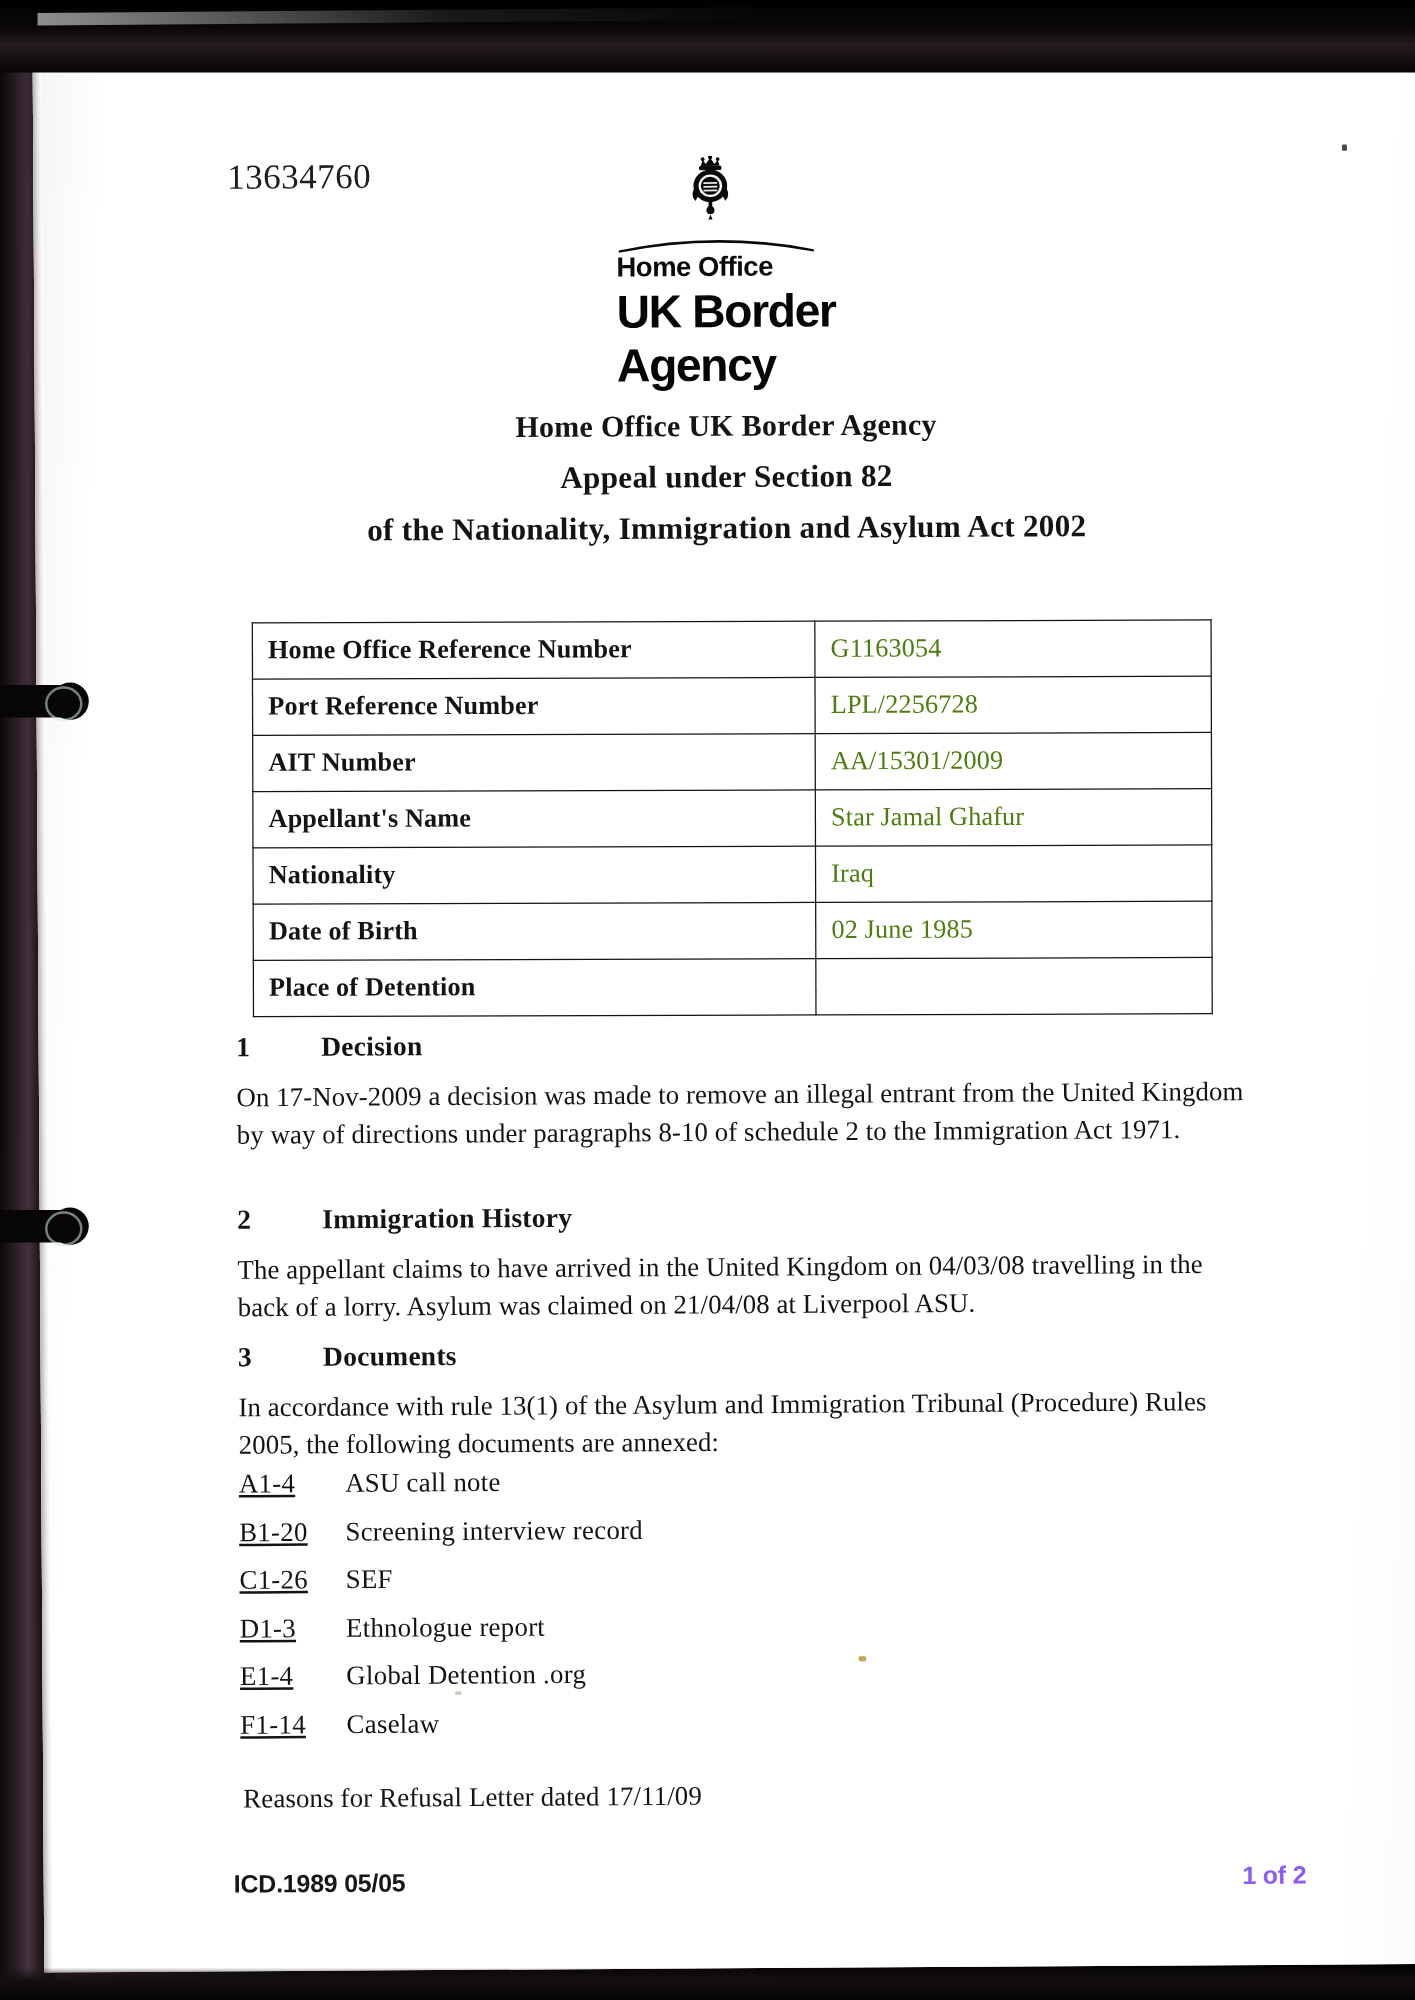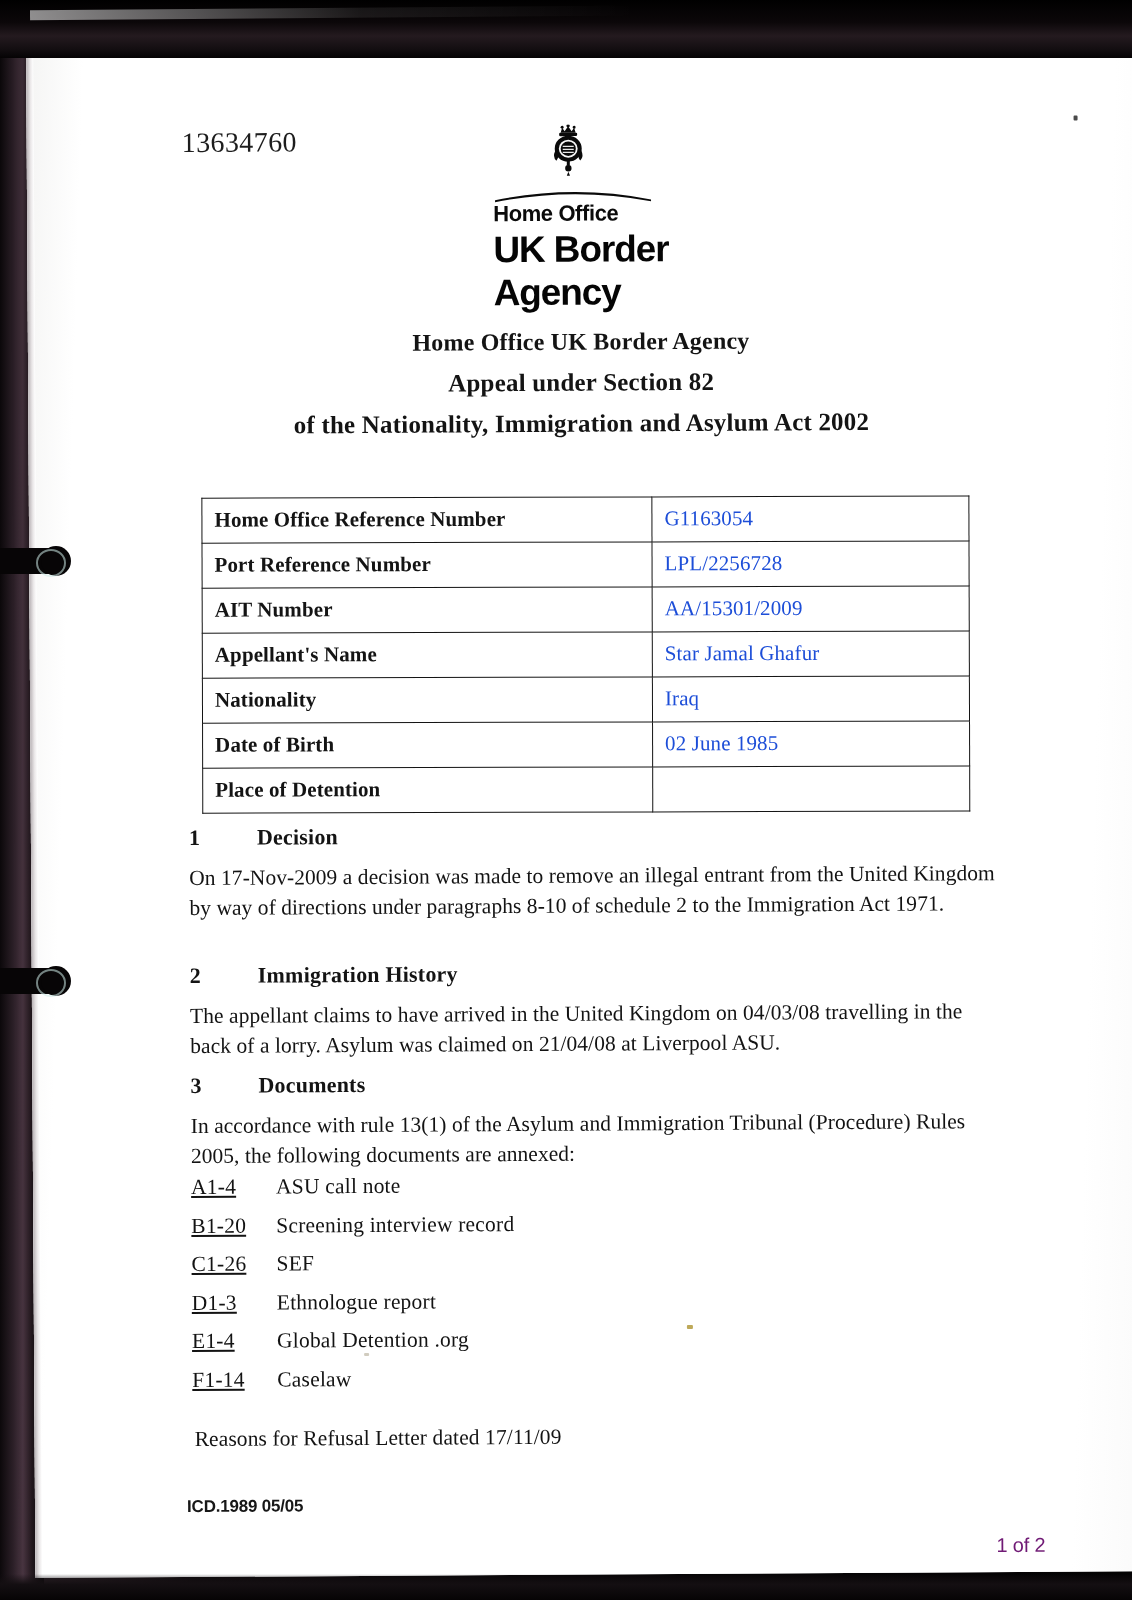--- a/index.html
+++ b/index.html
@@ -188,21 +188,21 @@
     font-size: 21px;
   }
   .ref-table td.k {
     width: 427px;
     font-weight: bold;
     letter-spacing: .1px;
   }
   .ref-table td.v {
     font-weight: normal;
     letter-spacing: .1px;
-    color: #1d4ed8;
+    color: #4d7c0f;
   }
 
   
   .section {
     position: absolute;
     left: 158px;
     width: 810px;
   }
   .sec-head {
     display: flex;
@@ -245,36 +245,35 @@
     left: 160px; top: 1398px;
     font-size: 21.5px;
     letter-spacing: .1px;
   }
 
   
   .footer-left {
     position: absolute;
     left: 152px; top: 1468px;
     font-family: "Liberation Sans", "DejaVu Sans", sans-serif;
-    font-size: 17px;
+    font-size: 20px;
     font-weight: 600;
     letter-spacing: -0.2px;
     color: #171717;
   }
   .footer-right {
     position: absolute;
     left: 880px; top: 1466px;
     width: 130px;
     text-align: right;
     font-family: "Liberation Sans", "DejaVu Sans", sans-serif;
     font-size: 20px;
-    font-weight: 400;
+    font-weight: 700;
     letter-spacing: -0.2px;
-    color: #701a75;
-    margin-top: 44px;
+    color: #8b5cf6;
   }
 
   
   .speck {
     position: absolute;
     background: #6b6154;
     border-radius: 1px;
     opacity: .85;
   }
   .speck-a { left: 1047px; top: 92px; width: 4px; height: 5px; background:#2a2a2a; }

